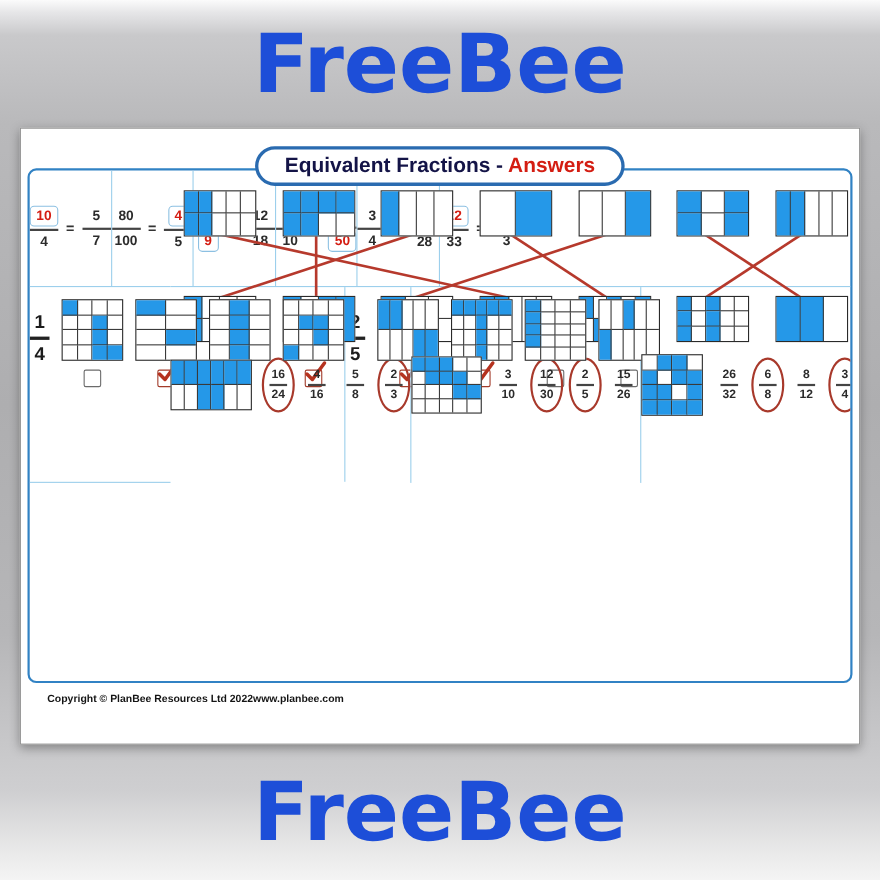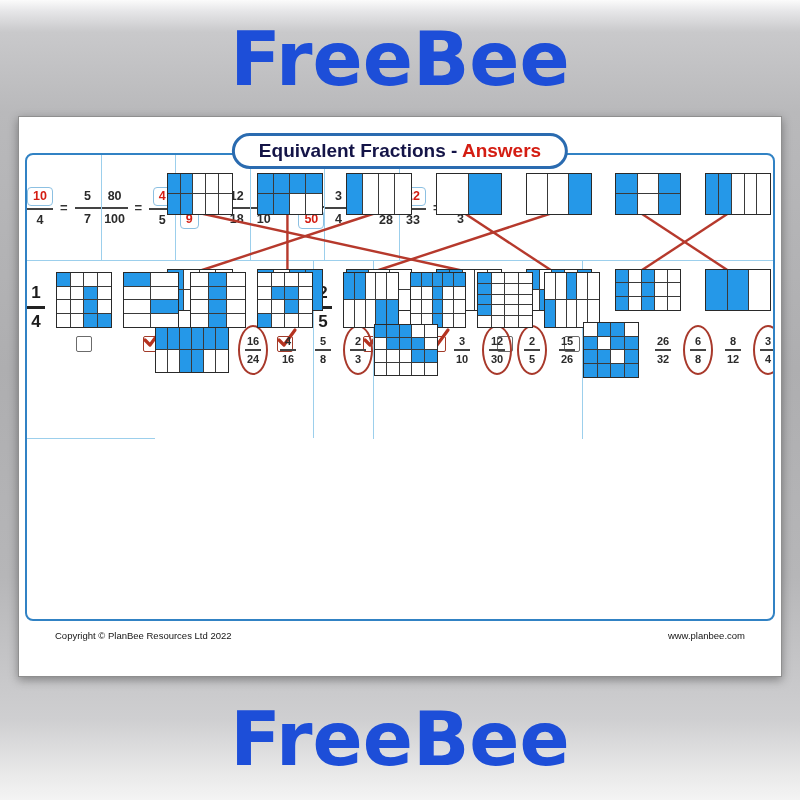--- a/index.html
+++ b/index.html
@@ -91,22 +91,22 @@
     border-right:1.5px solid #9ccfec;box-sizing:border-box}
   .q4-set:last-child{border-right:none}
   .fwrap{width:30px;height:50px;display:flex;align-items:center;justify-content:center;
     border:2.5px solid transparent;border-radius:50%;box-sizing:border-box;flex:0 0 auto}
   .fwrap.circled{border-color:#a8392b}
   .frac.small{font-size:11px}
   .frac.small .fbar{width:16px}
   .frac.small .fv{min-height:12px;padding:0 1px}
   .q4-diag{margin-right:4px}
 
-  .footer{position:absolute;left:36px;right:36px;top:513px;display:flex;
-    justify-content:space-between;font-size:9.5px;font-weight:normal;color:#141414}
+  .footer{position:absolute;left:24px;right:36px;top:513px;display:flex;
+    justify-content:flex-start;font-size:9.5px;font-weight:bold;color:#141414}
 </style>
 </head>
 <body>
 
 <div class="watermark" id="wm-top">FreeBee</div>
 
 <div class="panel">
   <div class="title-pill">
     <span>Equivalent Fractions -</span>
     <span class="ans">Answers</span>

